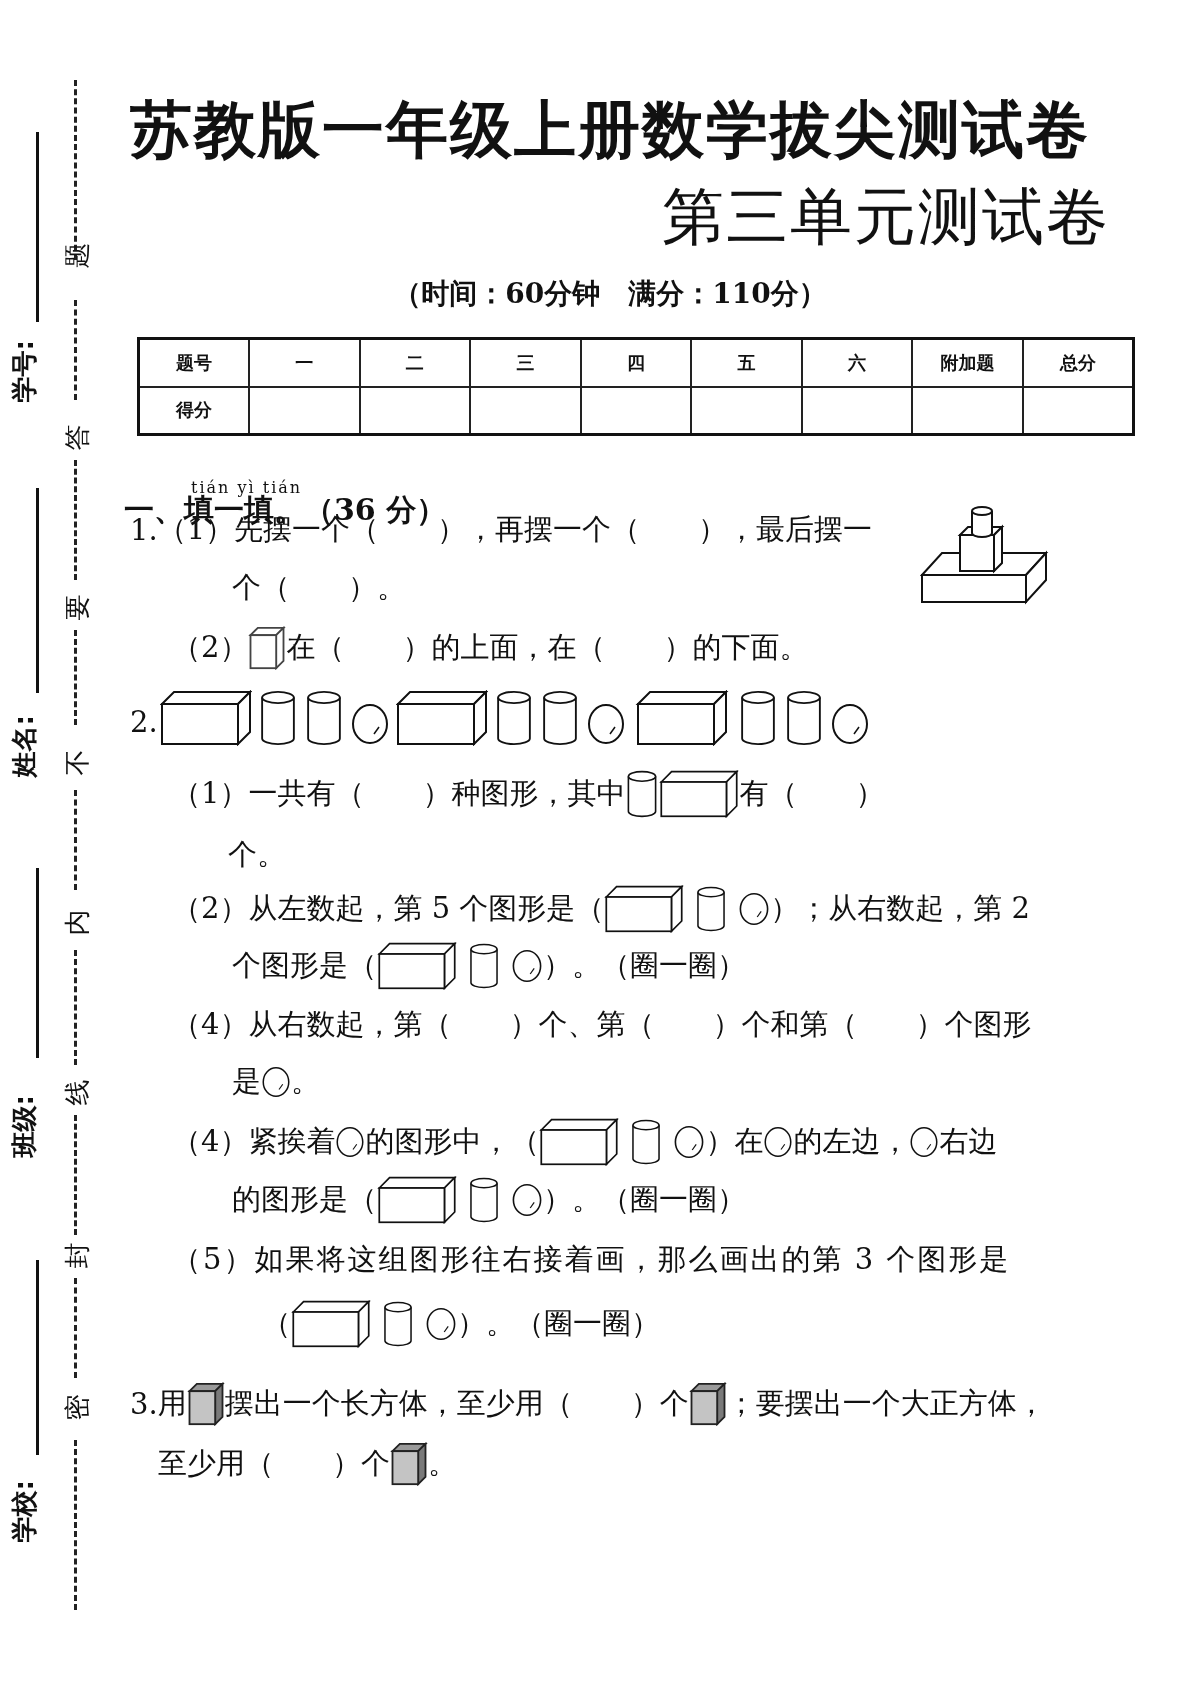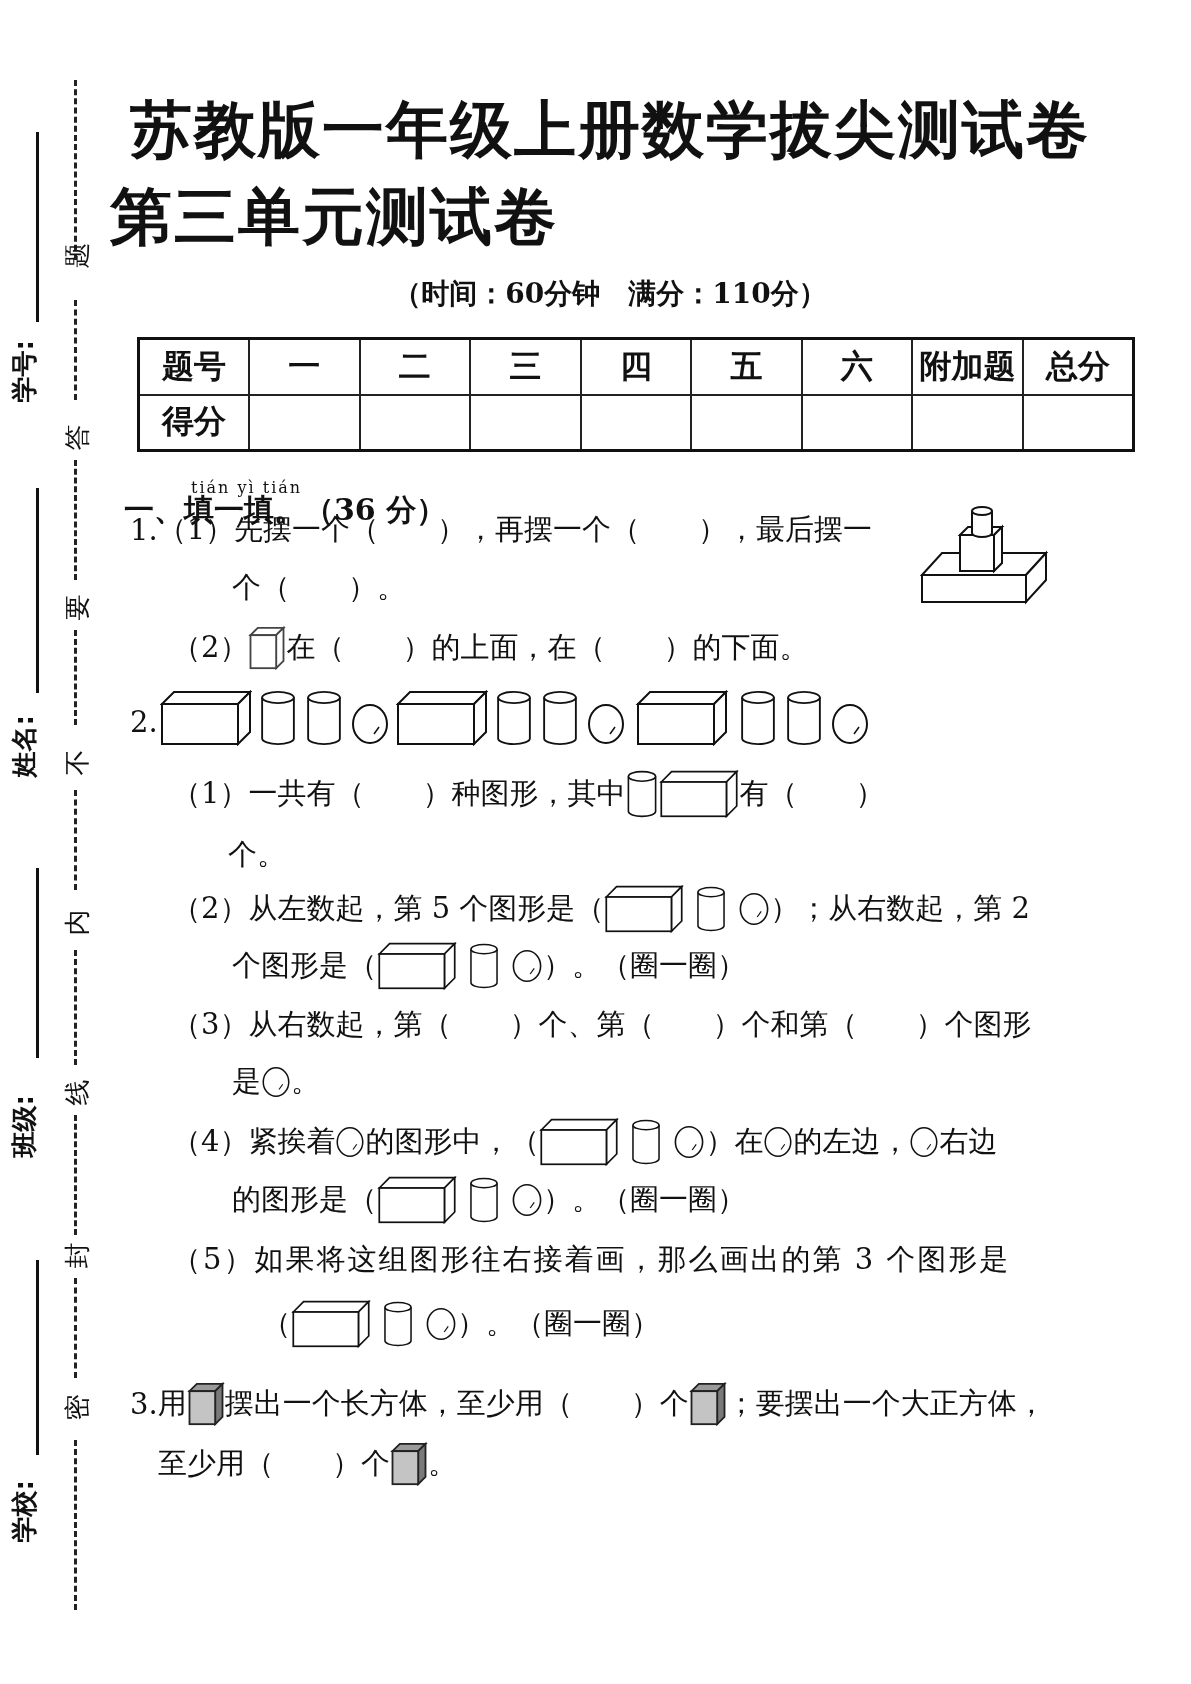--- a/index.html
+++ b/index.html
@@ -8,26 +8,26 @@
 
   
   .margin { position: absolute; left: 0; top: 0; width: 110px; height: 1684px; }
   .dash-line { position: absolute; left: 74px; width: 0; border-left: 3px dashed #222; }
   .solid-line { position: absolute; left: 36px; width: 3px; background: #111; }
   .margin-label { position: absolute; left: 4px; width: 40px; font-family: "DejaVu Sans", sans-serif; font-weight: bold; font-size: 26px; transform: rotate(-90deg); transform-origin: center; white-space: nowrap; text-align: center; }
   .margin-word { position: absolute; left: 62px; width: 30px; font-size: 26px; transform: rotate(-90deg); text-align: center; }
 
   
   .title1 { position: absolute; left: 110px; top: 88px; width: 1000px; text-align: center; font-size: 62px; font-weight: bold; letter-spacing: 2px; font-family: "DejaVu Serif", serif; }
-  .title2 { position: absolute; left: 110px; top: 175px; width: 1000px; text-align: left; font-size: 62px; font-weight: bold; letter-spacing: 2px; }
+  .title2 { position: absolute; left: 110px; top: 175px; width: 1000px; text-align: right; font-size: 62px; font-weight: normal; letter-spacing: 2px; }
   .subtitle { position: absolute; left: 110px; top: 275px; width: 1000px; text-align: center; font-size: 28px; font-weight: bold; }
 
   
   .score-table { position: absolute; left: 137px; top: 337px; width: 998px; border-collapse: collapse; border: 3px solid #111; }
-  .score-table td { border: 2px solid #222; height: 56px; text-align: center; font-size: 32px; font-weight: bold; width: 11.1%; }
+  .score-table td { border: 2px solid #222; height: 48px; text-align: center; font-size: 18px; font-weight: bold; width: 11.1%; }
 
   
   .section-head { position: absolute; left: 124px; top: 490px; font-size: 30px; font-weight: bold; }
   .pinyin { position: absolute; left: 191px; top: 478px; font-size: 16px; letter-spacing: 2px; }
 
   .line { position: absolute; font-size: 29px; white-space: nowrap; display: flex; align-items: center; }
   .gap { display: inline-block; width: 10px; }
 
   svg { display: inline-block; vertical-align: middle; }
   .shape-row { position: absolute; left: 140px; top: 735px; display: flex; align-items: flex-end; gap: 6px; }
@@ -227,21 +227,21 @@
   <svg width="34" height="46">
       <use href="#cylinder"></use>
     </svg>
     <span class="gap"></span>
   <svg width="32" height="36">
       <use href="#sphere"></use>
     </svg>
   <span>）。（圈一圈）</span>
 </div>
 
-<div class="line" style="left:172px;top:1005px">（3）从右数起，第（　　）个、第（　　）个和第（　　）个图形</div>
+<div class="line" style="left:172px;top:1005px">（4）从右数起，第（　　）个、第（　　）个和第（　　）个图形</div>
 <div class="line" style="left:232px;top:1062px">
   <span>是</span>
   <svg width="30" height="34">
       <use href="#sphere"></use>
     </svg>
   <span>。</span>
 </div>
 
 <div class="line" style="left:172px;top:1118px">
   <span>（4）紧挨着</span>

